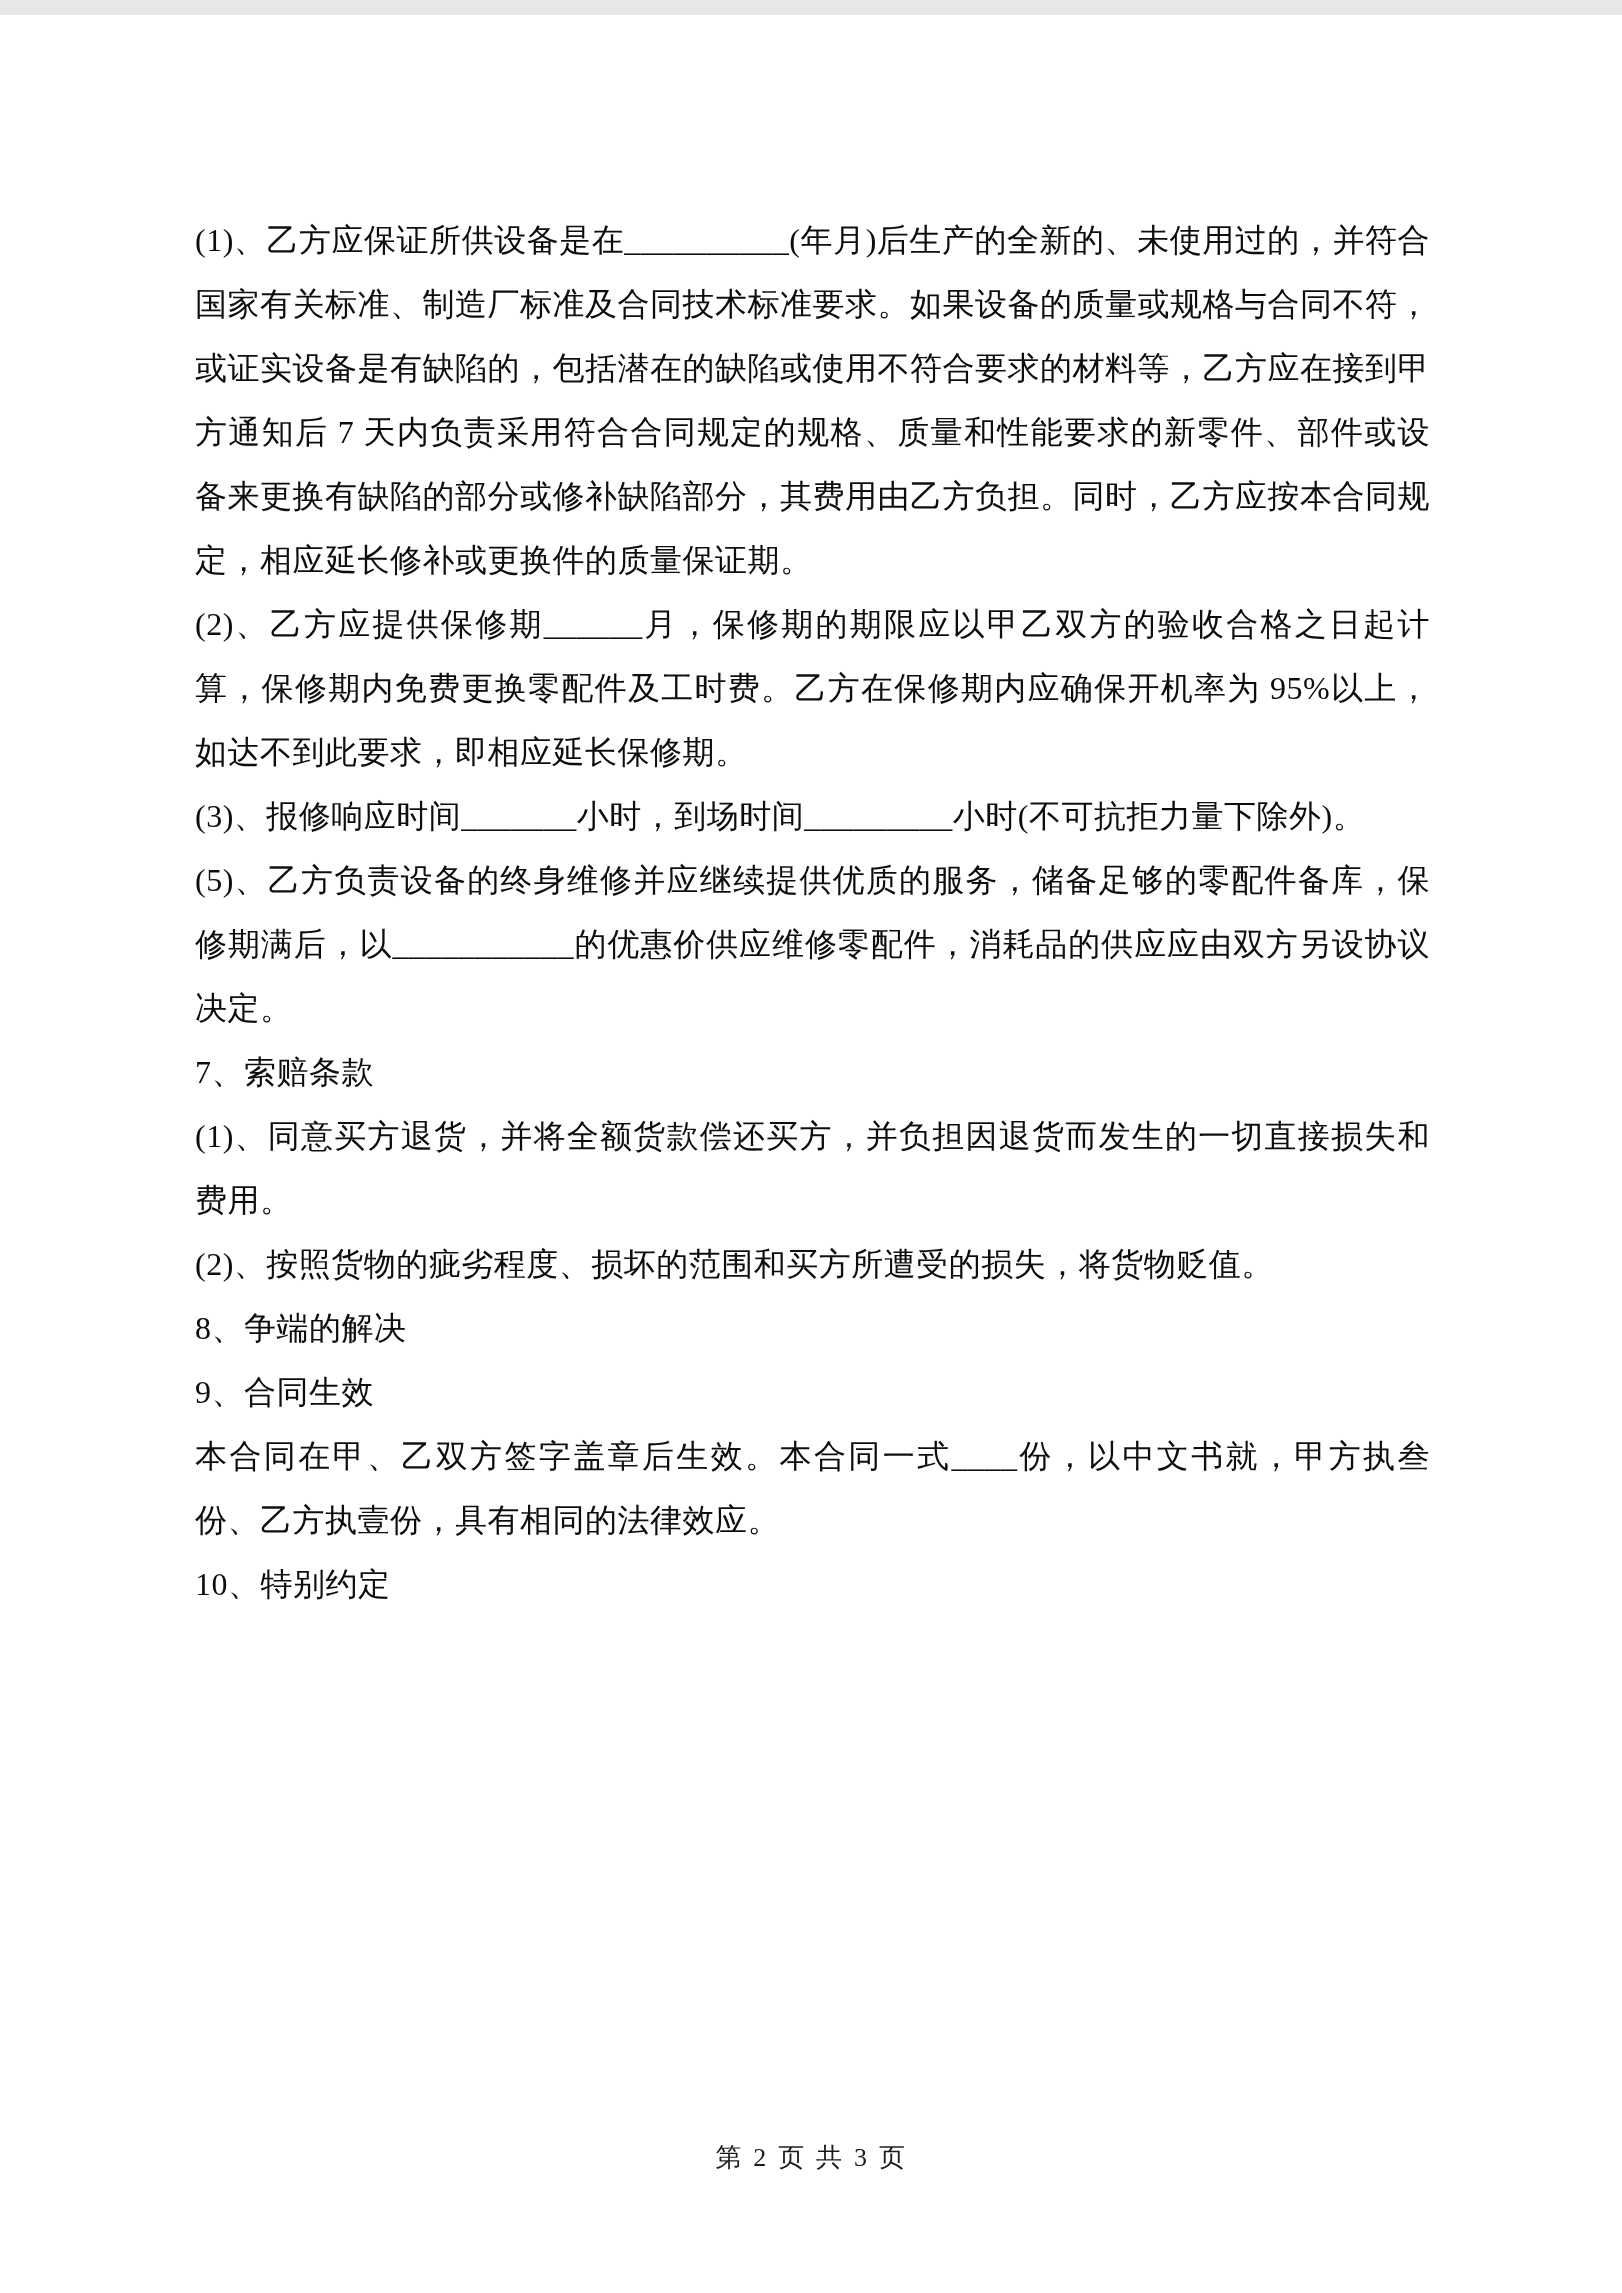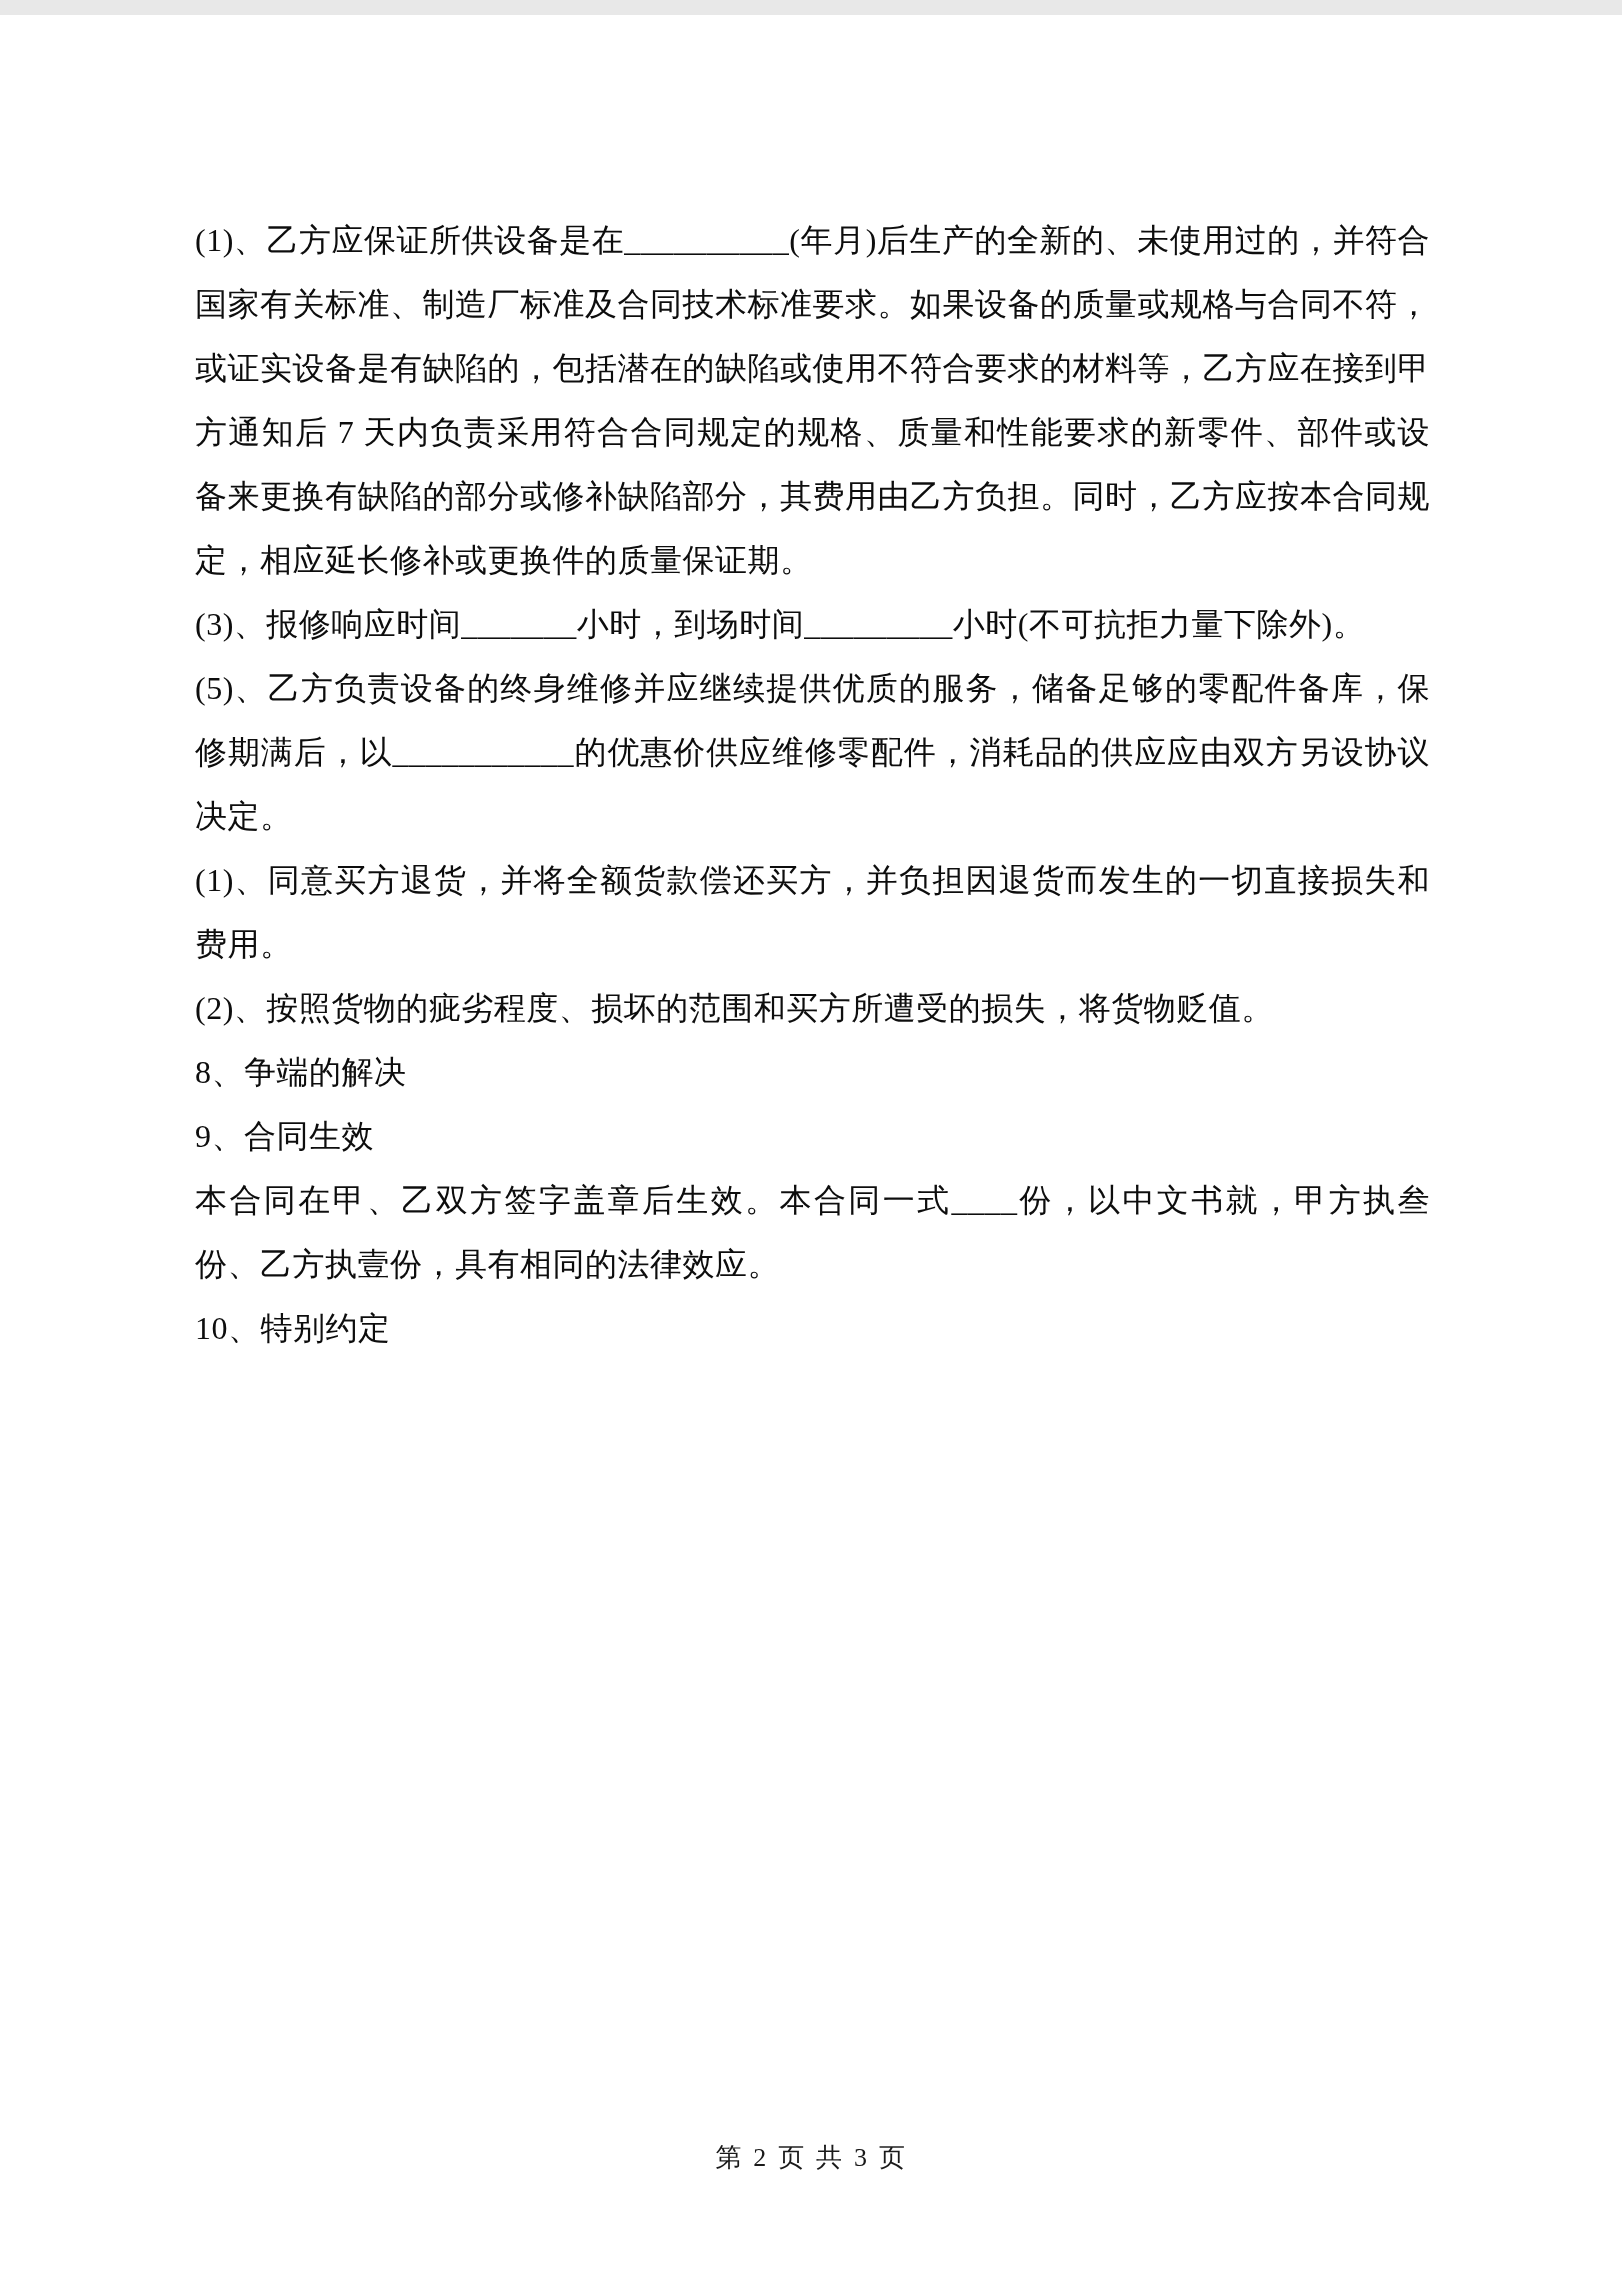--- a/index.html
+++ b/index.html
@@ -46,22 +46,24 @@
     letter-spacing: 2.7px;
     color: #1a1a1a;
   }
 </style>
 </head>
 <body>
 
 <div class="page">
   <div class="content">
     <p>(1)、乙方应保证所供设备是在__________(年月)后生产的全新的、未使用过的，并符合国家有关标准、制造厂标准及合同技术标准要求。如果设备的质量或规格与合同不符，或证实设备是有缺陷的，包括潜在的缺陷或使用不符合要求的材料等，乙方应在接到甲方通知后 7 天内负责采用符合合同规定的规格、质量和性能要求的新零件、部件或设备来更换有缺陷的部分或修补缺陷部分，其费用由乙方负担。同时，乙方应按本合同规定，相应延长修补或更换件的质量保证期。</p>
+    <p>(2)、乙方应提供保修期______月，保修期的期限应以甲乙双方的验收合格之日起计算，保修期内免费更换零配件及工时费。乙方在保修期内应确保开机率为 95%以上，如达不到此要求，即相应延长保修期。</p>
     <p>(3)、报修响应时间_______小时，到场时间_________小时(不可抗拒力量下除外)。</p>
     <p>(5)、乙方负责设备的终身维修并应继续提供优质的服务，储备足够的零配件备库，保修期满后，以___________的优惠价供应维修零配件，消耗品的供应应由双方另设协议决定。</p>
+    <p>7、索赔条款</p>
     <p>(1)、同意买方退货，并将全额货款偿还买方，并负担因退货而发生的一切直接损失和费用。</p>
     <p>(2)、按照货物的疵劣程度、损坏的范围和买方所遭受的损失，将货物贬值。</p>
     <p>8、争端的解决</p>
     <p>9、合同生效</p>
     <p>本合同在甲、乙双方签字盖章后生效。本合同一式____份，以中文书就，甲方执叁份、乙方执壹份，具有相同的法律效应。</p>
     <p>10、特别约定</p>
   </div>
   <div class="footer">
     <span>第 2 页 共 3 页</span>
   </div>

